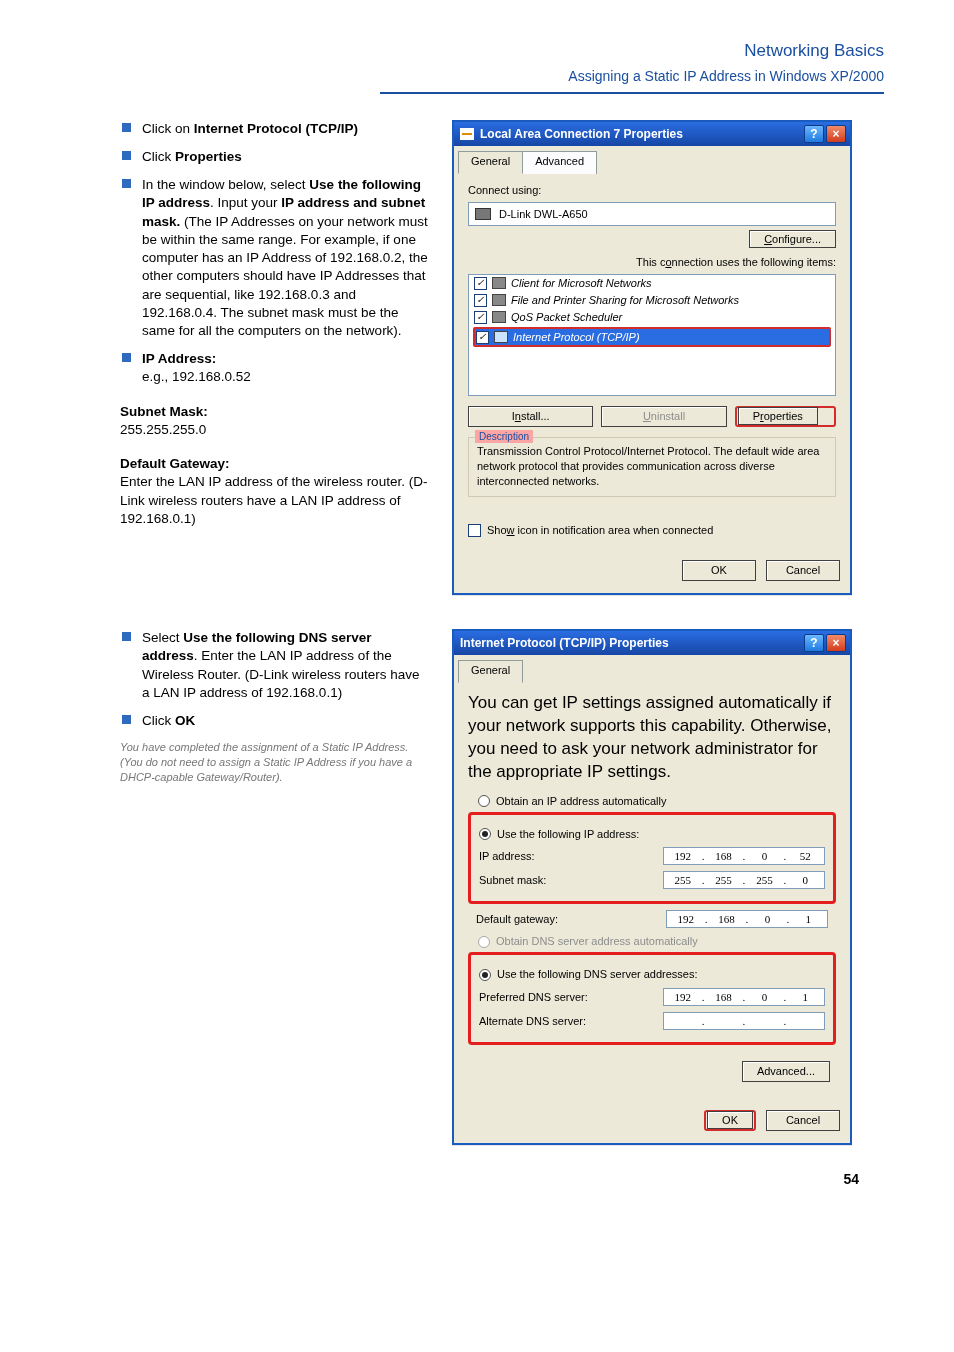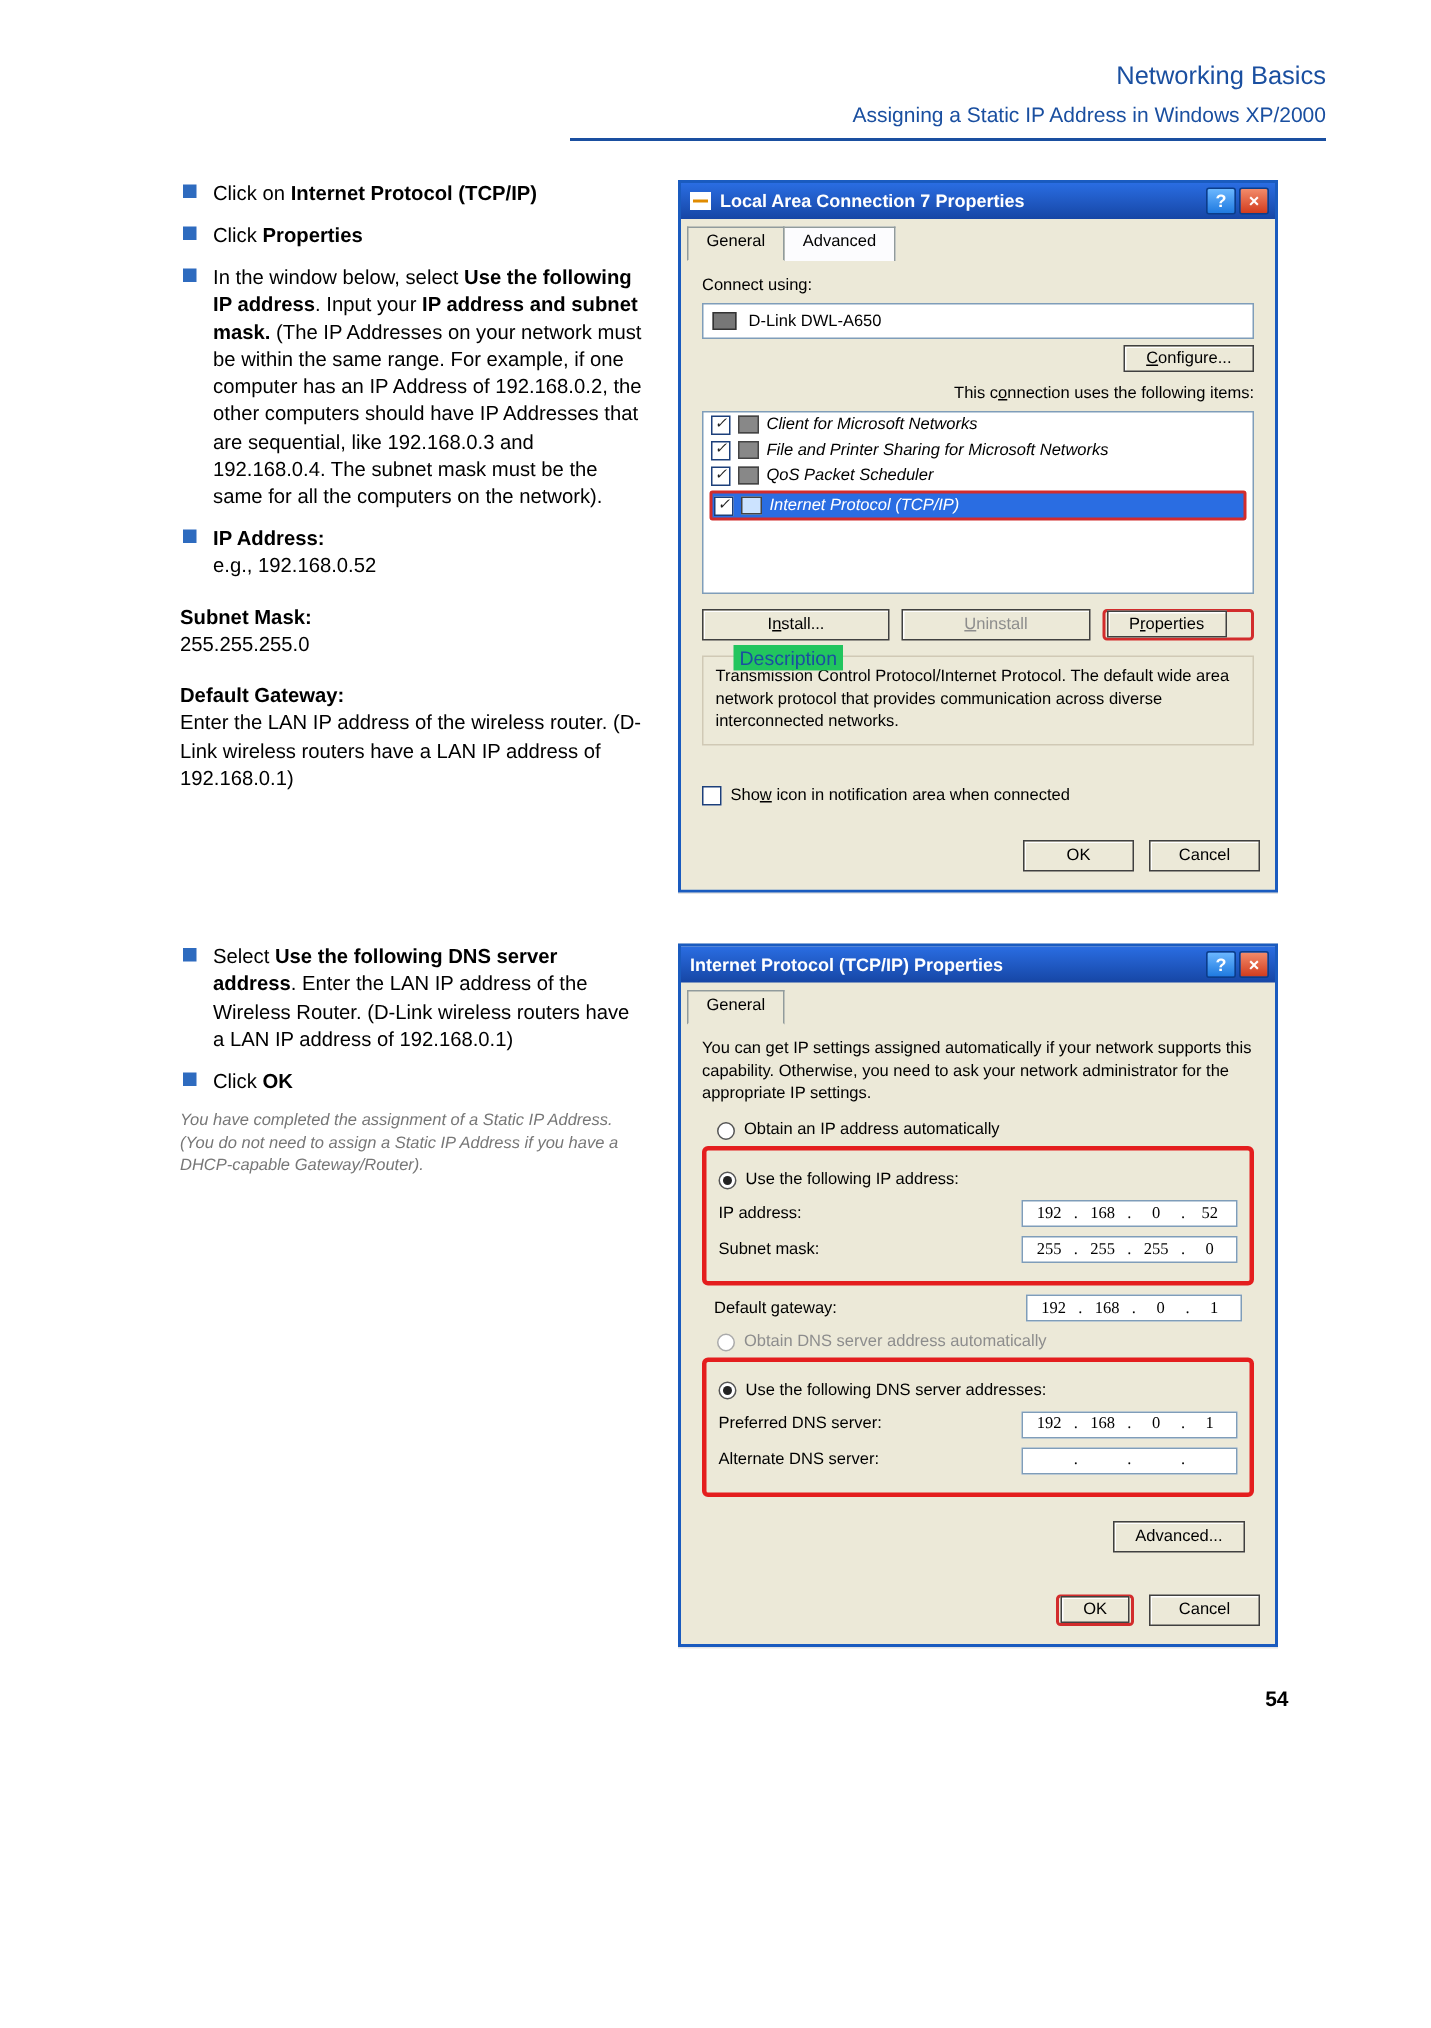--- a/index.html
+++ b/index.html
@@ -162,32 +162,32 @@
   .btnrow .btn { flex:1; }
   .red-outline { border:2px solid #d22c2c; border-radius:3px; padding:1px; }
   .red-outline .btn { width:100%; }
   .fieldset {
     border:1px solid #d0c9b5;
     margin-top:10px;
     padding: 6px 8px 8px;
     position: relative;
   }
   .fieldset .legend{
-    position:absolute; top:-8px; left:20px; background:#22c55e;
-    padding:0 4px; color:#1a4fa0; font-size:13px;
+    position:absolute; top:-8px; left:6px; background:#fca5a5;
+    padding:0 4px; color:#1a4fa0; font-size:10px;
   }
   .desc-text { font-size:11px; }
   .inline-chk { display:flex; align-items:center; gap:6px; margin-top:26px; }
   .dialog-footer {
     background:#ece9d8;
     padding: 12px 10px;
     display:flex; justify-content:flex-end; gap:10px;
   }
   
-  .tcpip-intro { font-size:11px; margin-bottom:10px; }
+  .tcpip-intro { font-size:17px; margin-bottom:10px; }
   .radio {
     width:12px; height:12px; border:1px solid #555; border-radius:50%;
     display:inline-flex; align-items:center; justify-content:center;
     background:#fff; margin-right:6px;
   }
   .radio.disabled { border-color:#aaa; }
   .radio.selected::after{
     content:""; width:6px; height:6px; border-radius:50%; background:#222;
   }
   .radioline { display:flex; align-items:center; margin:6px 0 3px 10px; }
@@ -196,21 +196,21 @@
     border-radius:4px;
     padding:6px 8px;
   }
   .field-row {
     display:flex; align-items:center; justify-content:space-between;
     margin:6px 0;
   }
   .ip-input {
     border:1px solid #7f9db9;
     background:#fff;
-    width: 144px;
+    width: 162px;
     height: 18px;
     display:inline-flex;
     align-items:center;
     justify-content:space-around;
     font-family:Tahoma; font-size:11px;
     padding: 0 4px;
   }
   .ip-input span { min-width:24px; text-align:center; }
   .ip-input .dot { min-width:6px; }
   .gray { color:#8d8d8d; }

